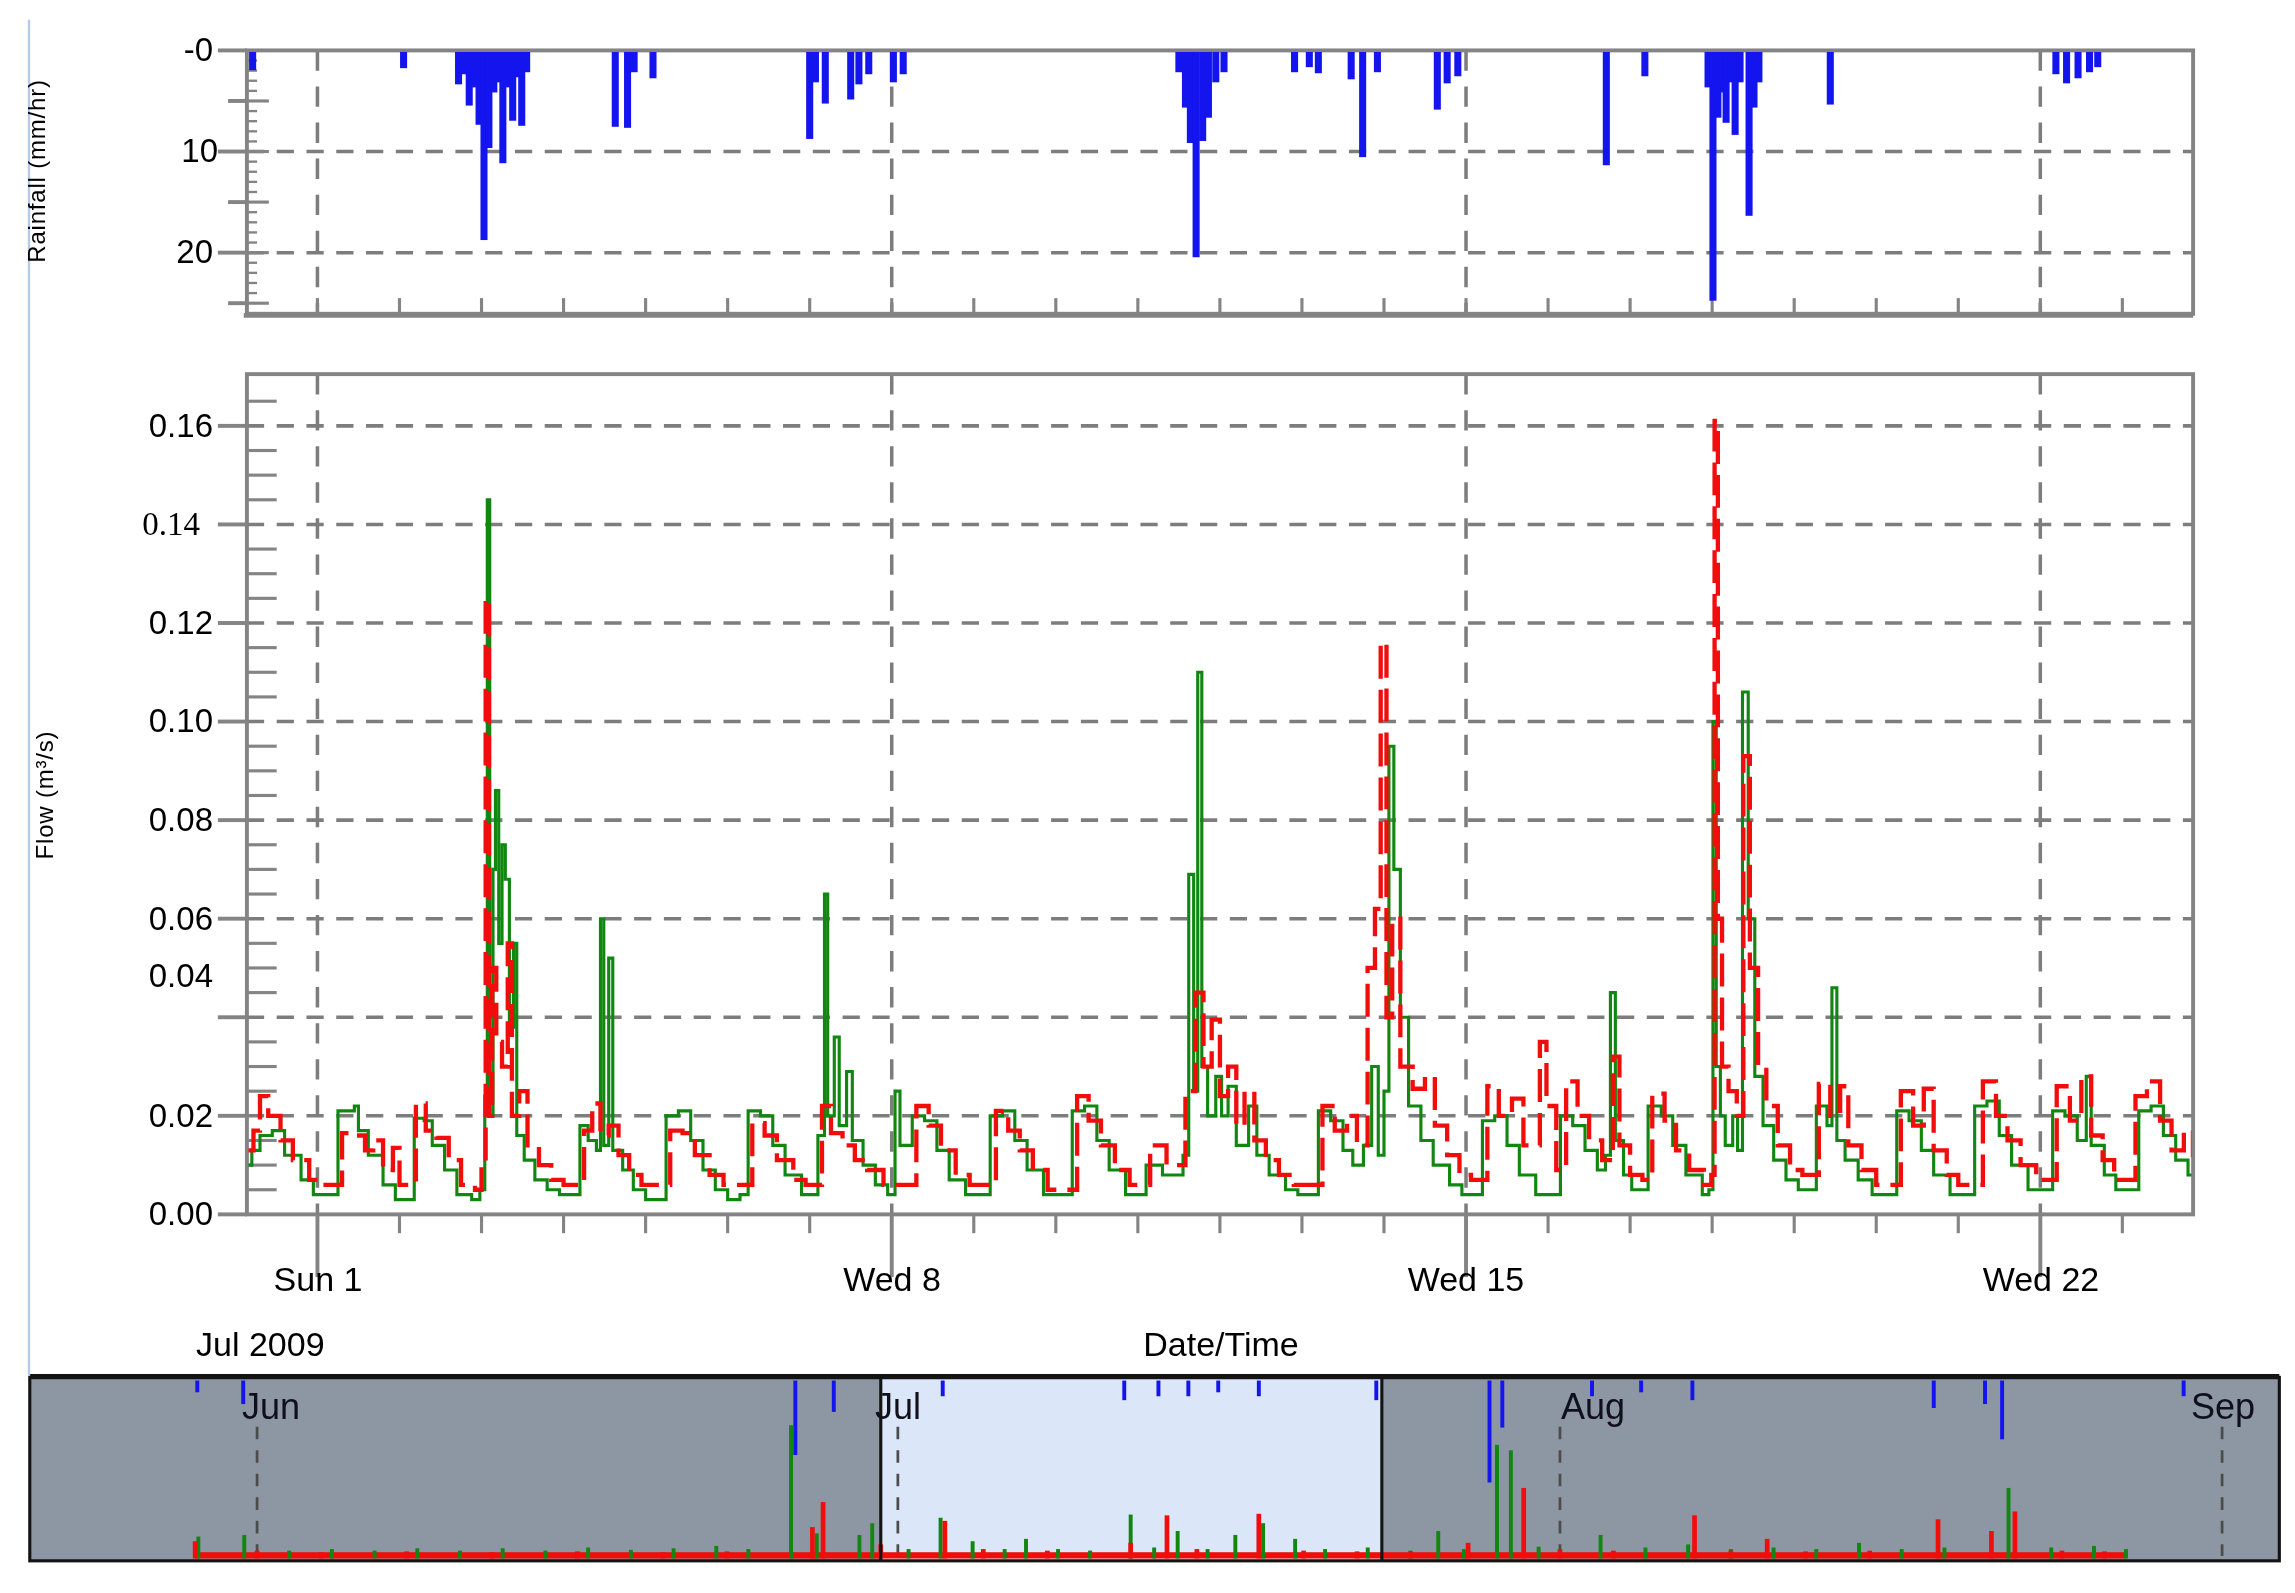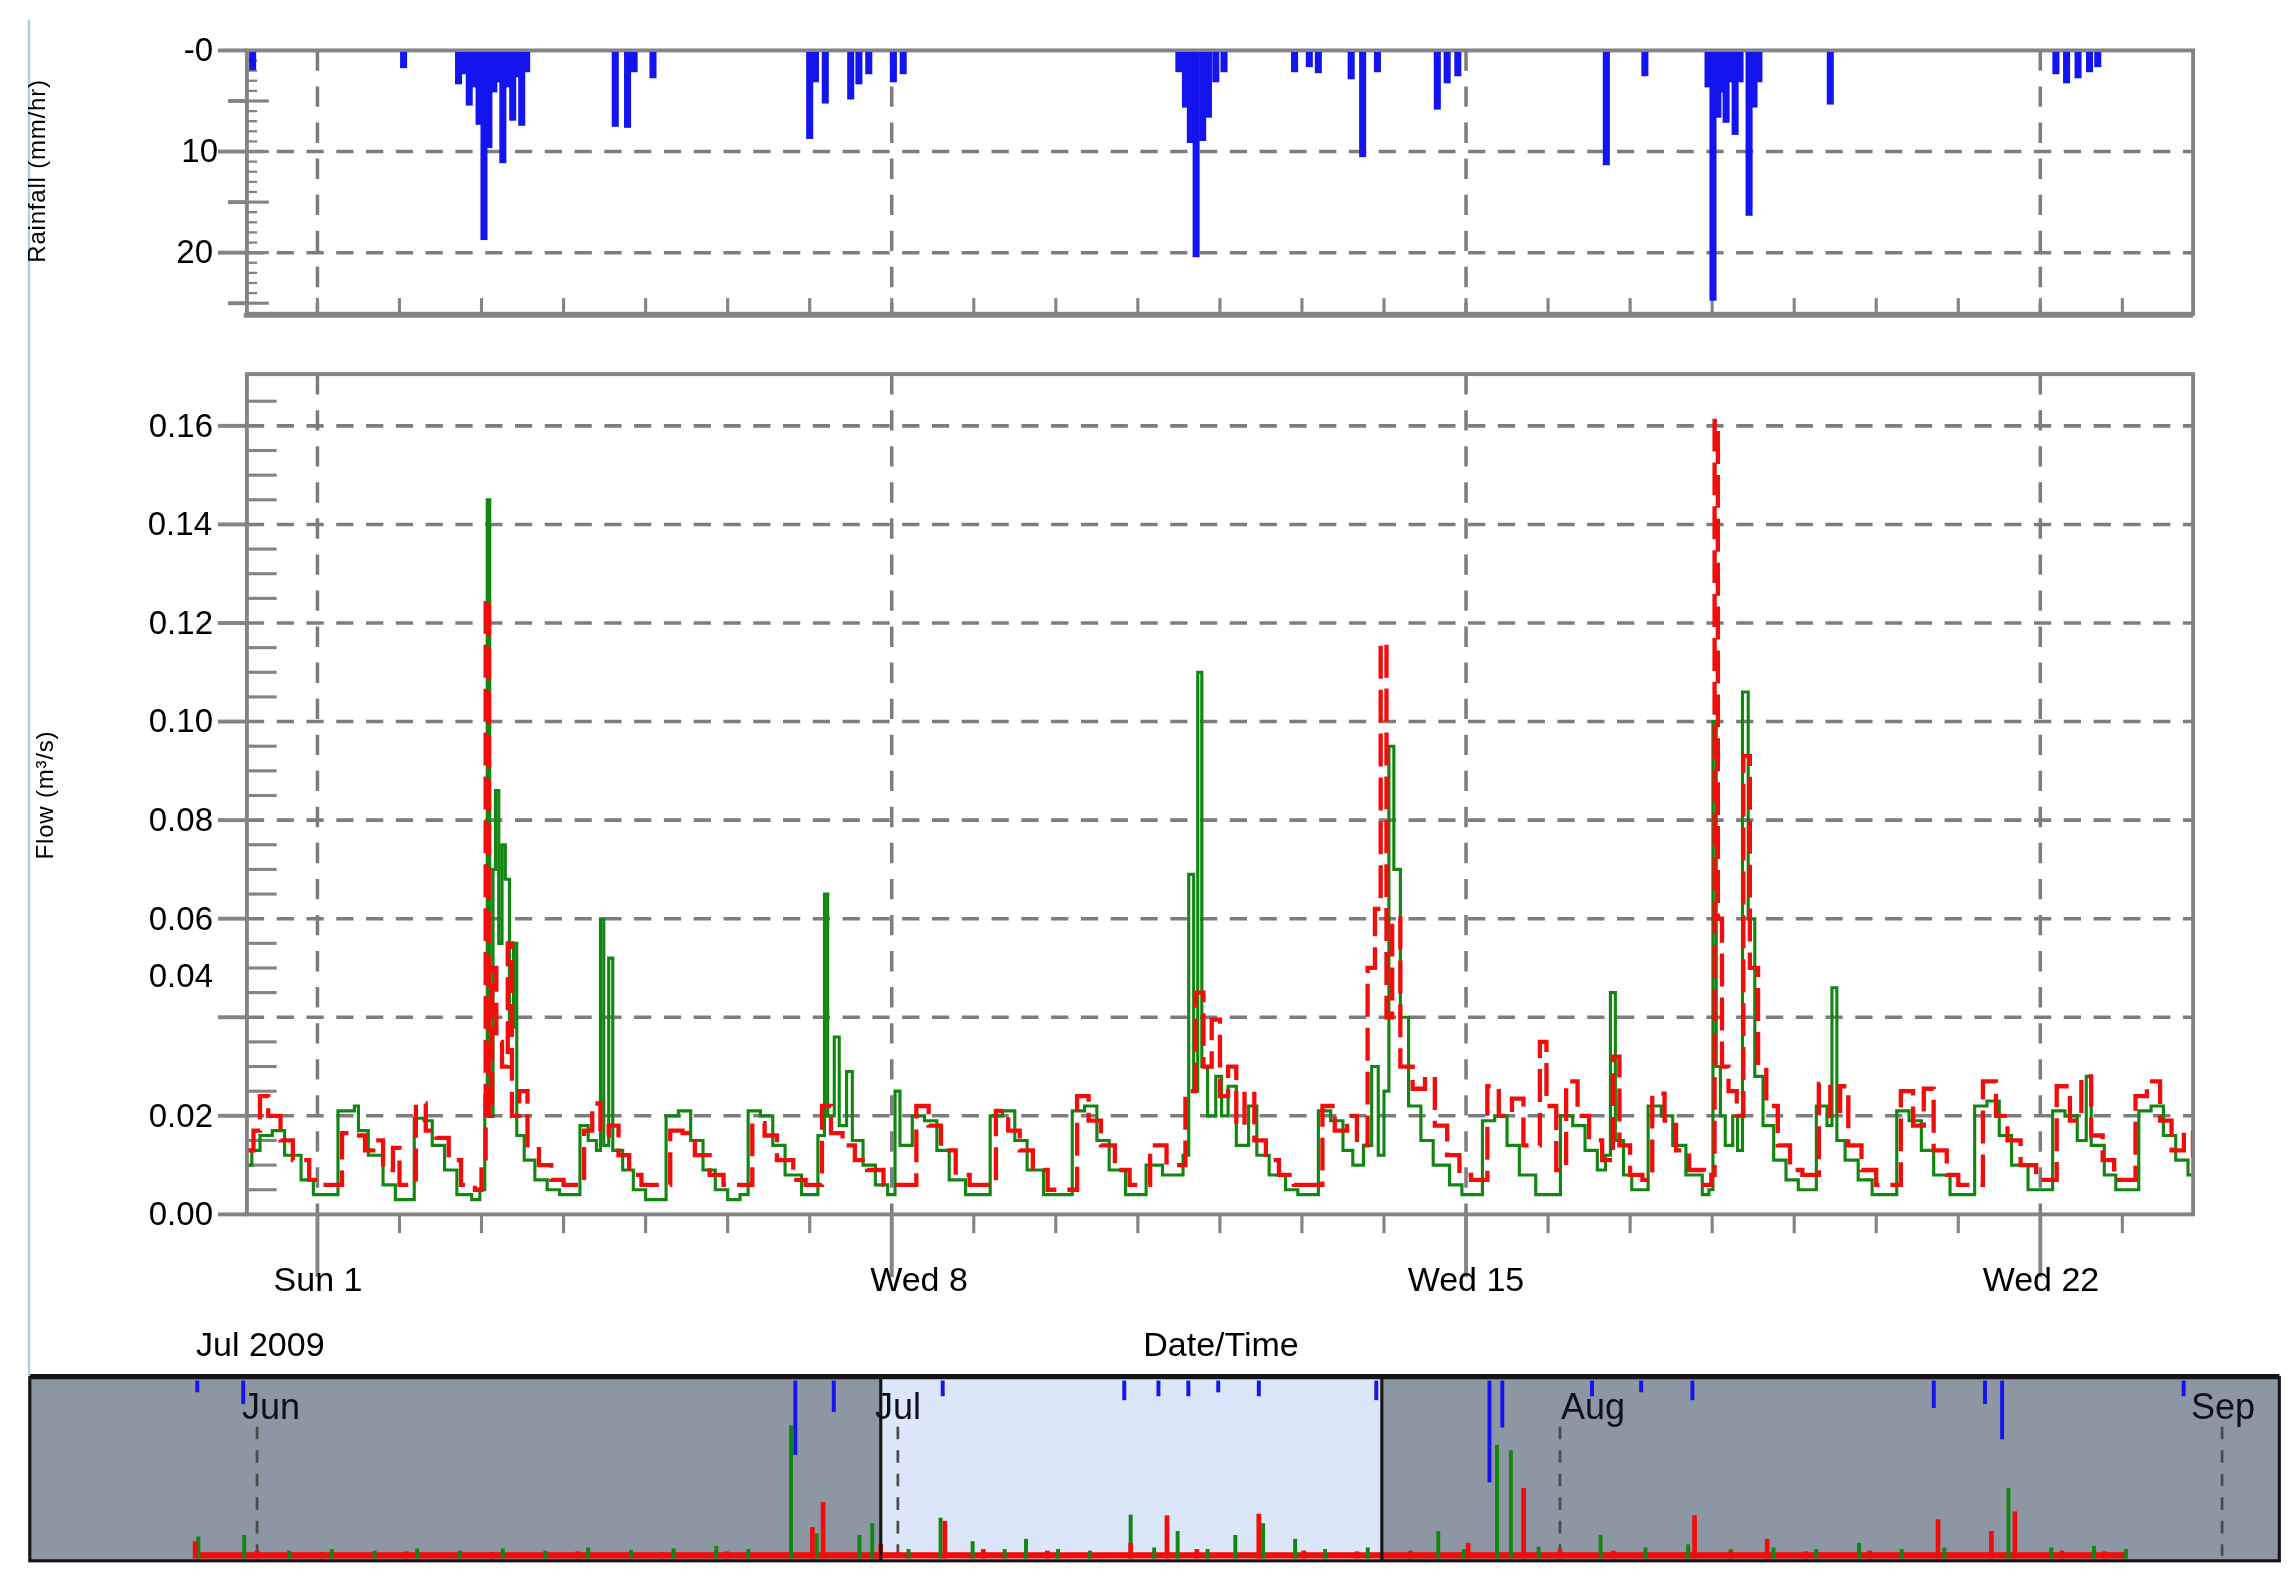--- a/index.html
+++ b/index.html
@@ -365,24 +365,24 @@
       <div class="lbl ytick" style="left: 213px; top: 50px;">-0</div>
       <div class="lbl ytick" style="left: 218px; top: 151px;">10</div>
       <div class="lbl ytick" style="left: 213px; top: 252px;">20</div>
       <div class="lbl ytick" style="left: 213px; top: 1214px; text-align: right;">0.00</div>
       <div class="lbl ytick" style="left: 213px; top: 1116px;">0.02</div>
       <div class="lbl ytick" style="left: 213px; top: 976px;">0.04</div>
       <div class="lbl ytick" style="left: 213px; top: 919px;">0.06</div>
       <div class="lbl ytick" style="left: 213px; top: 820px;">0.08</div>
       <div class="lbl ytick" style="left: 213px; top: 721px;">0.10</div>
       <div class="lbl ytick" style="left: 213px; top: 623px;">0.12</div>
-      <div class="lbl ytick" style="left: 212px; top: 524px;">0.14</div>
+      <div class="lbl ytick" style="left: 200px; top: 524px; font-family: Liberation Serif, serif;">0.14</div>
       <div class="lbl ytick" style="left: 213px; top: 426px;">0.16</div>
       <div class="lbl xtick" style="left: 318px; top: 1260px;">Sun 1</div>
-      <div class="lbl xtick" style="left: 919px; top: 1260px;">Wed 8</div>
+      <div class="lbl xtick" style="left: 892px; top: 1260px;">Wed 8</div>
       <div class="lbl xtick" style="left: 1466px; top: 1260px;">Wed 15</div>
       <div class="lbl xtick" style="left: 2041px; top: 1260px;">Wed 22</div>
       <div class="lbl month" style="left: 271px; top: 1386px;">Jun</div>
       <div class="lbl month" style="left: 898px; top: 1386px;">Jul</div>
       <div class="lbl month" style="left: 1560px; top: 1386px; margin-left: 33px;">Aug</div>
       <div class="lbl month" style="left: 2223px; top: 1386px;">Sep</div>
     </div>
 
   <div style="position:absolute;left:880px;top:1377px;width:502px;height:183px;"></div>
 </div>

